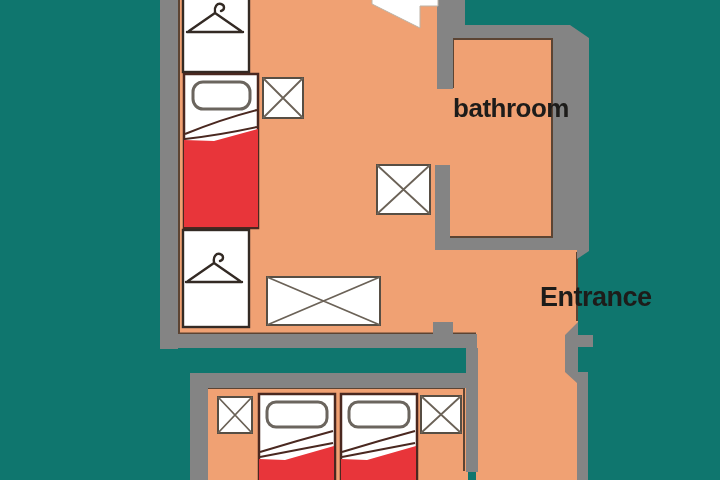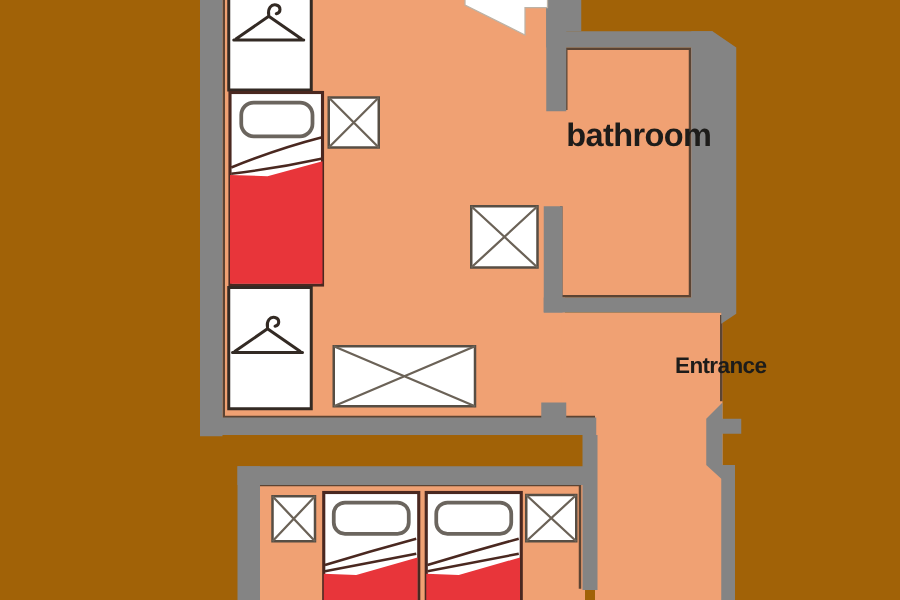--- a/index.html
+++ b/index.html
@@ -1,35 +1,35 @@
 <!DOCTYPE html>
 <html style="--floor: #F0A173; --wall: #848484; --blanket: #E8353A; --bed_outline: #4A2820; --wardrobe_outline: #332A24; --table_outline: #574E44; --table_cross: #6B6257; --pillow_outline: #6B655E; --floor_outline: #5C4433; --door_edge: #BDB3A6; --text: #1D1C1A;"><head>
 <meta charset="utf-8">
 <style>
   html,body{margin:0;padding:0;background:#fff;}
-  #screen{position:relative;width:720px;height:480px;overflow:hidden;background:#a16207;
+  #screen{position:relative;width:720px;height:480px;overflow:hidden;background:#0f766e;
           font-family:"Liberation Sans",sans-serif;}
   #plan-svg{position:absolute;left:0;top:0;}
   .floor{fill:var(--floor);}
   .floor-edge{fill:none;stroke:var(--floor_outline);stroke-width:2;}
   .wall{fill:var(--wall);}
   .furn{fill:#fff;stroke:var(--table_outline);stroke-width:2;}
   .cross{stroke:var(--table_cross);stroke-width:1.8;fill:none;}
   .bed-frame{fill:#fff;stroke:var(--bed_outline);stroke-width:2.5;}
   .blanket{fill:var(--blanket);}
   .foldline{fill:none;stroke:var(--bed_outline);stroke-width:2;}
   .pillow{fill:#fff;stroke:var(--pillow_outline);stroke-width:3;}
   .wardrobe{fill:#fff;stroke:var(--wardrobe_outline);stroke-width:2.4;}
   .hanger{fill:none;stroke:var(--wardrobe_outline);stroke-width:2.4;stroke-linecap:round;}
   .door{fill:#fff;stroke:var(--door_edge);stroke-width:1;}
   .plan-label{position:absolute;color:var(--text);font-weight:bold;white-space:nowrap;}
   #label-bathroom{left:431px;top:94px;width:160px;text-align:center;}
   #label-bathroom .l1{font-size:26px;line-height:29px;letter-spacing:-0.5px;}
   #label-bathroom .l2{font-size:22px;line-height:25px;letter-spacing:-0.5px;}
-  #label-entrance{left:540px;top:282px;font-size:18px;letter-spacing:-0.5px;}
+  #label-entrance{left:540px;top:282px;font-size:27px;letter-spacing:-0.5px;}
 </style>
 </head>
 <body>
 
 <div id="screen">
 
   <svg id="plan-svg" width="720" height="480" viewBox="0 0 720 480">
 
     <rect class="floor" x="170" y="-6" width="282" height="347"></rect>
     <rect class="floor" x="452" y="38" width="102" height="200"></rect>

